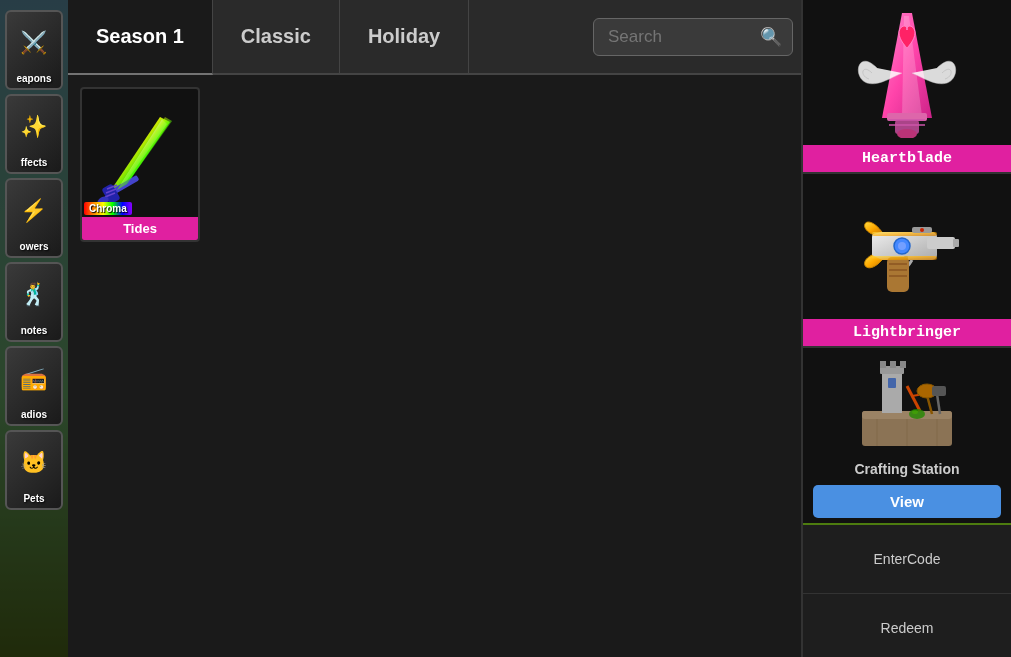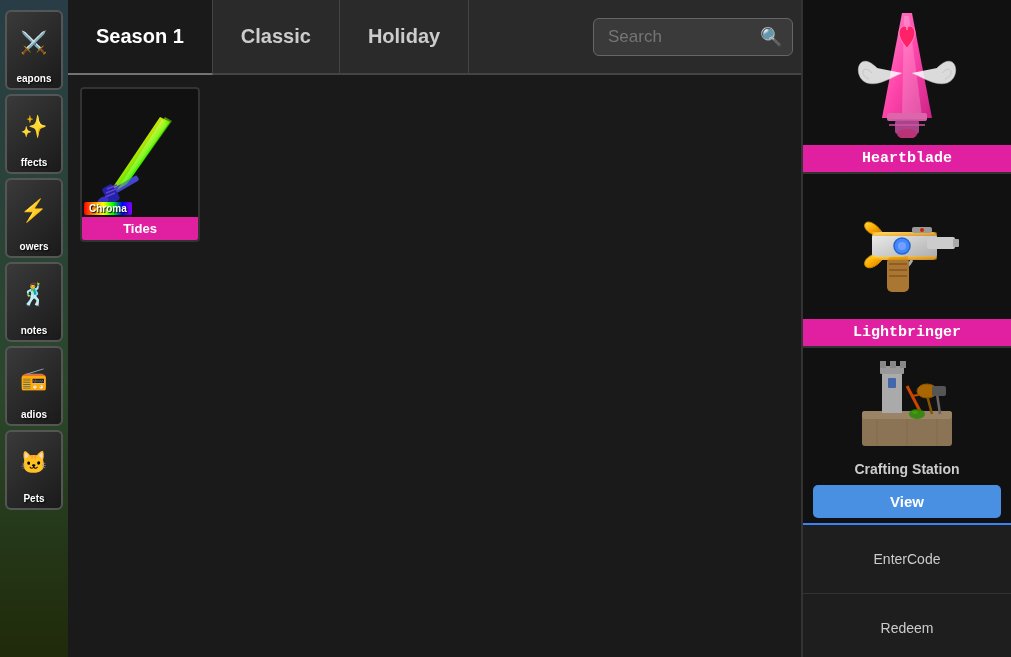--- a/index.html
+++ b/index.html
@@ -224,21 +224,21 @@
       text-align: center;
       color: white;
       font-weight: bold;
       font-size: 15px;
       padding: 5px 0;
     }
 
     
     .crafting-section {
       background: #111;
-      border-bottom: 2px solid #3b82f6;
+      border-bottom: 2px solid #4d7c0f;
       display: flex;
       flex-direction: column;
       align-items: center;
     }
     .crafting-img {
       width: 100%;
       height: 110px;
       display: flex;
       align-items: center;
       justify-content: center;

